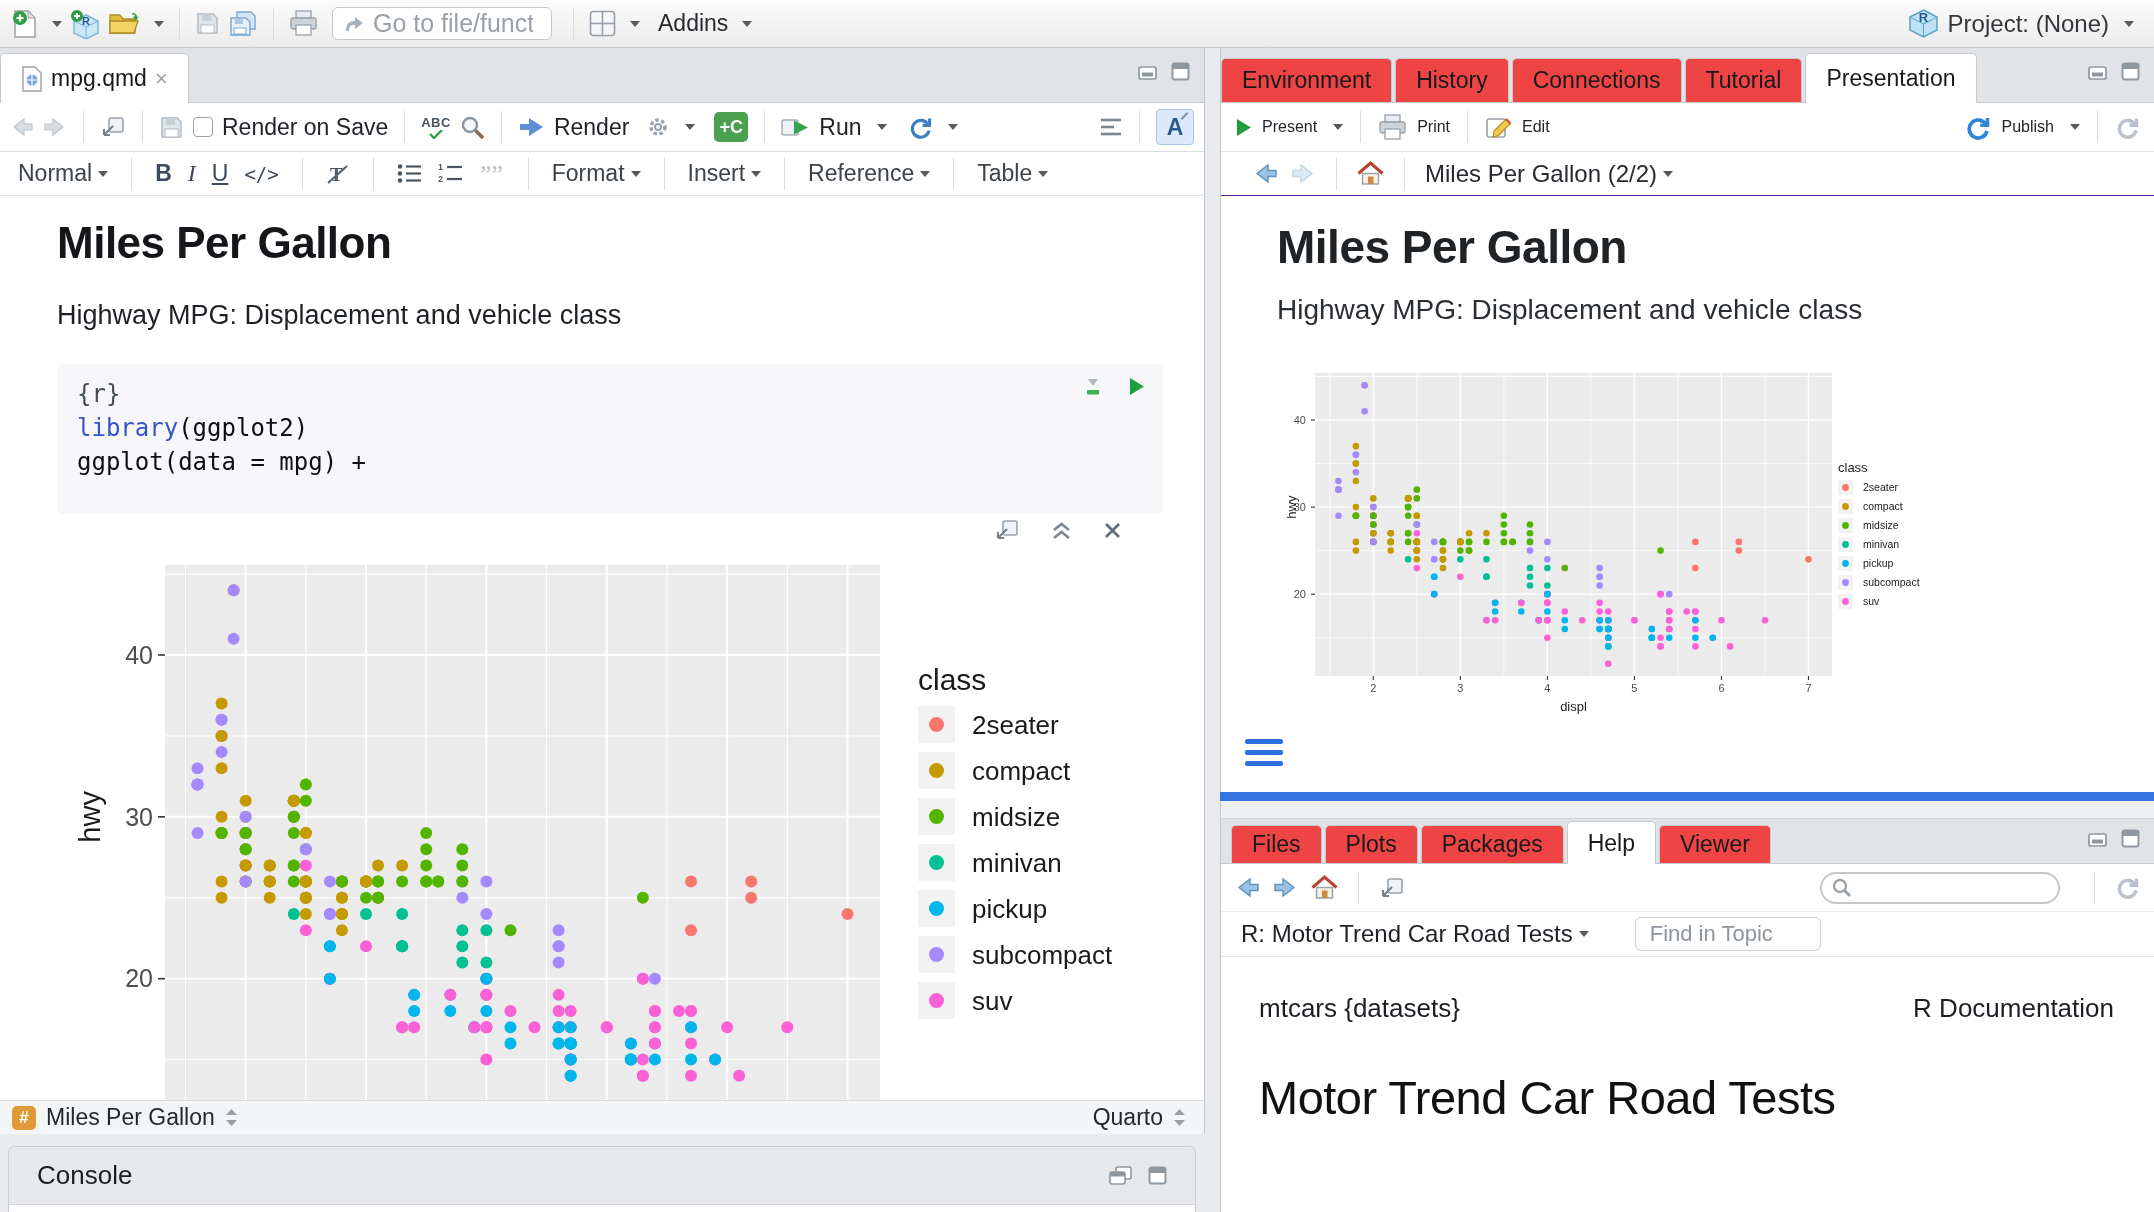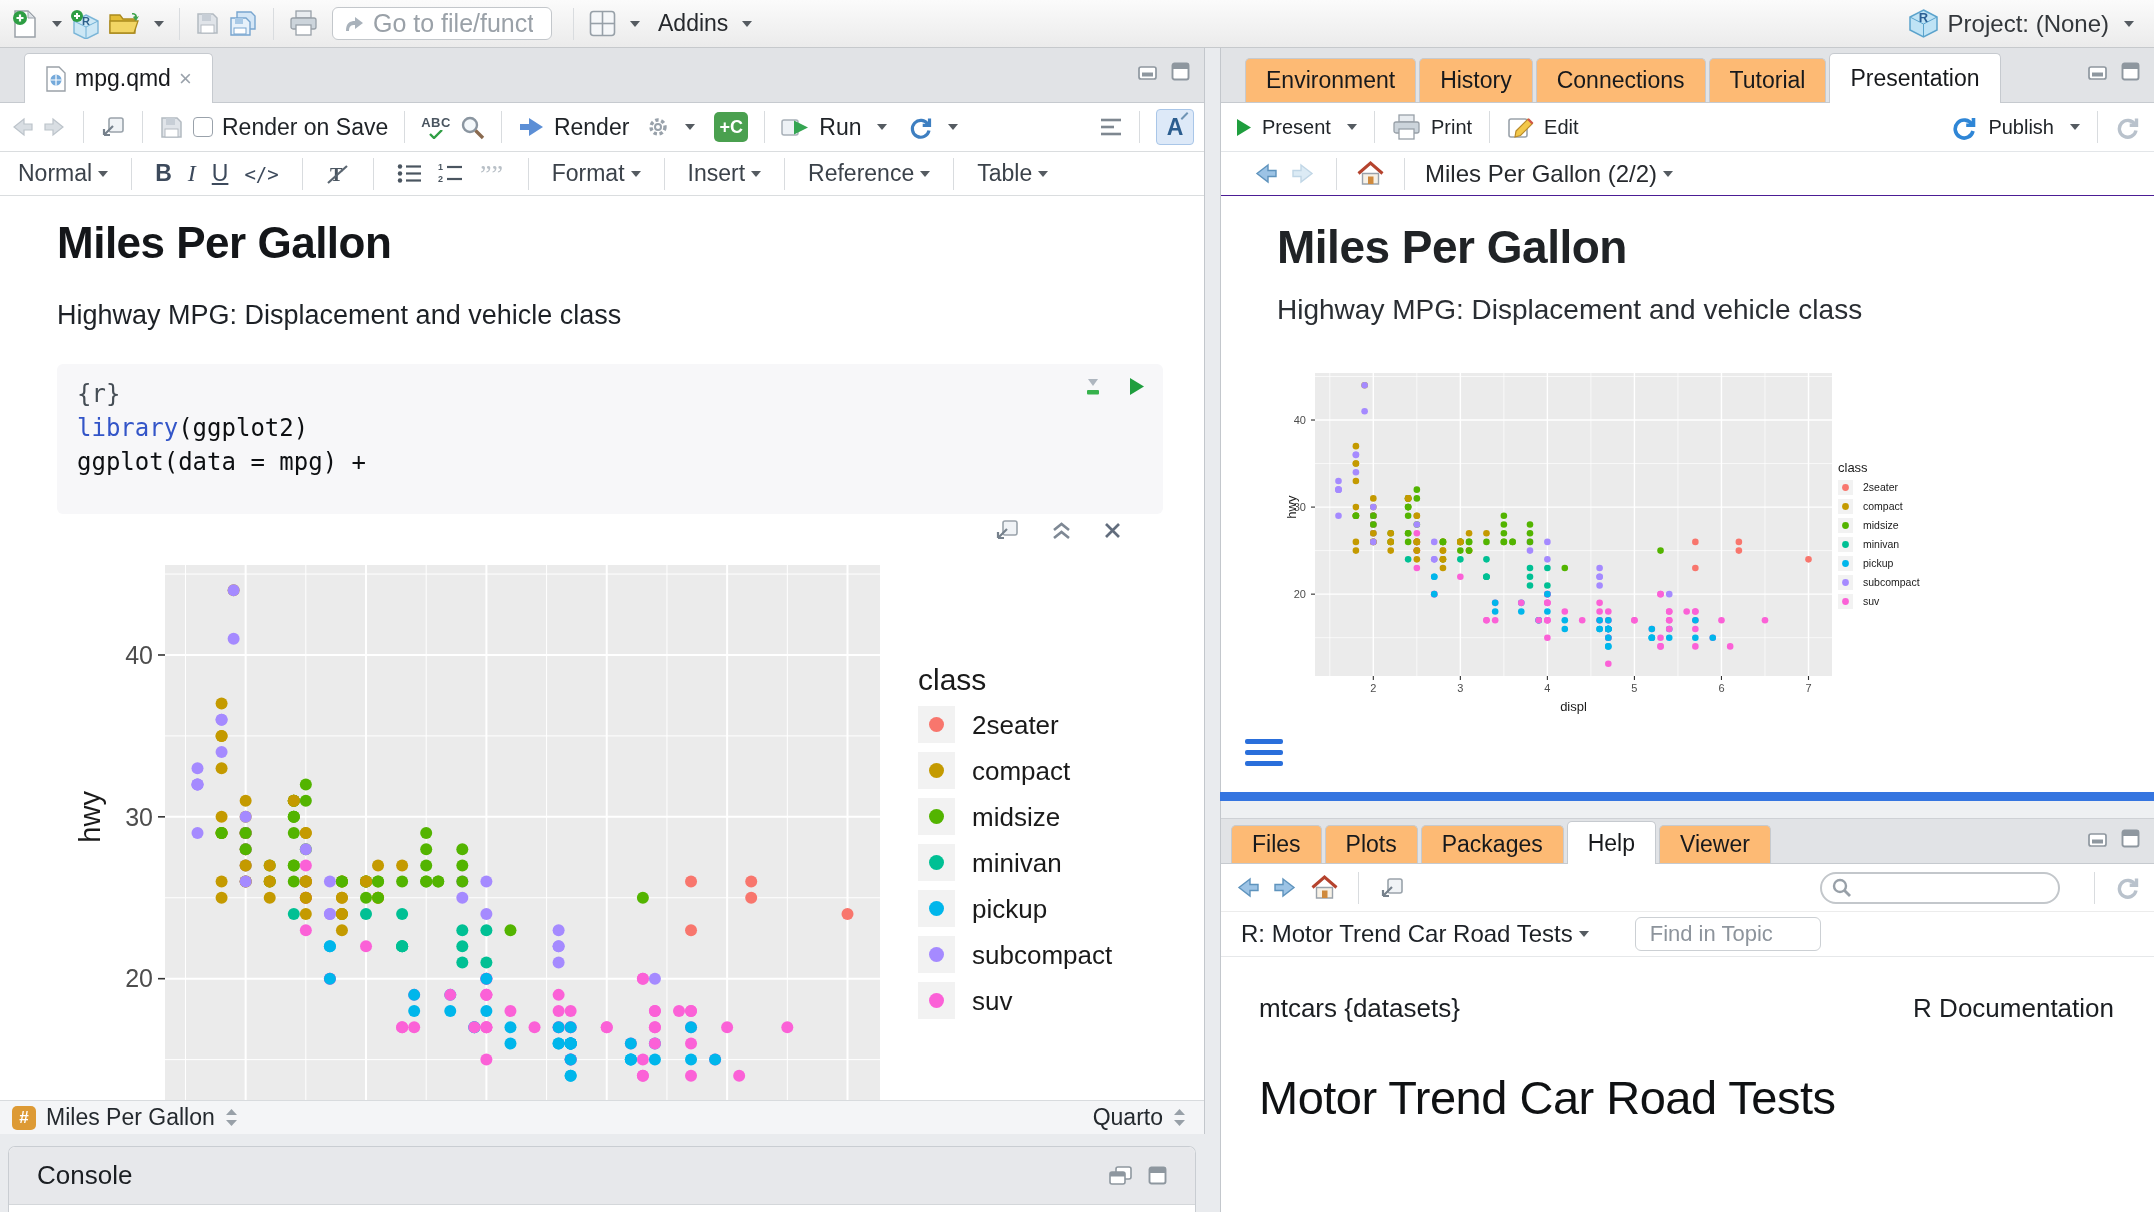--- a/index.html
+++ b/index.html
@@ -12,22 +12,22 @@
 
 #main-toolbar{position:absolute;left:0;top:0;width:2154px;height:48px;background:linear-gradient(#fbfbfb,#ebebeb);border-bottom:1px solid #c6c9cc;display:flex;align-items:center;padding:0 12px;gap:8px;font-size:23px;color:#26292d}
 .goto-box{width:220px;height:33px;border:1px solid #c3c7cb;border-radius:6px;background:#fff;display:flex;align-items:center;padding:0 10px;gap:8px;margin:0 6px}
 .goto-box input{border:none;outline:none;width:160px;font-size:25px;color:#4a5056;font-family:"Liberation Sans",sans-serif;background:transparent}
 .goto-box input::placeholder{color:#9aa1a8}
 #project-chip{margin-left:auto;display:flex;align-items:center;gap:9px;font-size:24px;color:#33373b;padding-right:8px}
 
 #left-col{position:absolute;left:0;top:48px;width:1208px;height:1164px}
 #right-col{position:absolute;left:1220px;top:48px;width:934px;height:1164px}
 
-.tabbar{height:55px;background:#e1e3e6;border-bottom:1px solid #c6cacf;display:flex;align-items:flex-end;padding:0 24px;position:relative}
-.tab{background:#fdba74;border:1px solid #c6cacf;border-bottom:none;border-radius:5px 5px 0 0;height:44px;display:flex;align-items:center;padding:0 20px;font-size:23px;color:#17191c;margin-right:3px}
+.tabbar{height:55px;background:#e1e3e6;border-bottom:1px solid #c6cacf;display:flex;align-items:flex-end;padding:0 0;position:relative}
+.tab{background:#ef4444;border:1px solid #c6cacf;border-bottom:none;border-radius:5px 5px 0 0;height:44px;display:flex;align-items:center;padding:0 20px;font-size:23px;color:#17191c;margin-right:3px}
 .tab.active{background:#fff;height:50px;position:relative;top:1px}
 .pane-btns{position:absolute;right:14px;top:14px;display:flex;gap:12px}
 
 #editor-pane{position:absolute;left:0;top:0;width:1205px;height:1086px;background:#fff;border-right:1px solid #c3c7cc}
 .ed-toolbar{height:49px;border-bottom:1px solid #dadddf;display:flex;align-items:center;padding:0 10px;gap:9px;font-size:23px;color:#202428}
 .cbx{width:20px;height:20px;border:1.5px solid #9aa2ab;border-radius:4px;background:#fff;display:inline-block;flex:none}
 .ed-fmtbar{height:44px;border-bottom:1px solid #dadddf;display:flex;align-items:center;padding:0 18px;gap:16px;font-size:23px;color:#3b424a}
 .fmt-b{font-weight:bold;color:#3d4a5c}.fmt-i{font-style:italic;font-family:"Liberation Serif",serif;color:#3d4a5c;font-size:24px}.fmt-u{text-decoration:underline;color:#3d4a5c}
 .fmt-code{font-family:"DejaVu Sans Mono",monospace;font-size:19px;color:#3d4a5c}
 .a-toggle{width:38px;height:36px;background:#dde9f8;border:1px solid #a9c6e8;border-radius:4px;display:flex;align-items:center;justify-content:center;color:#2b5d8f;font-weight:bold;font-size:23px;position:relative}
@@ -42,21 +42,21 @@
 .out-btns{position:absolute;top:322px;right:82px;display:flex;gap:30px;align-items:center}
 #editor-plot{position:absolute;left:60px;top:360px}
 #ed-status{position:absolute;left:0;right:0;bottom:0;height:34px;background:#f4f5f7;border-top:1px solid #d8dbde;display:flex;align-items:center;padding:0 12px;gap:10px;font-size:23px;color:#24292e}
 .hash-badge{width:24px;height:24px;background:#dd9a35;border-radius:5px;color:#fff;font-weight:bold;font-size:17px;display:flex;align-items:center;justify-content:center}
 
 #console-pane{position:absolute;left:8px;top:1098px;width:1188px;height:66px;background:#fff;border:1px solid #c9cdd2;border-bottom:none;border-radius:7px 7px 0 0;overflow:hidden}
 .console-header{height:58px;background:#e7e8eb;border-bottom:1px solid #d4d7da;display:flex;align-items:center;padding:0 28px;font-size:26px;color:#1b1e22}
 .console-header .hdr-btns{margin-left:auto;display:flex;gap:16px}
 
 #pres-pane{position:absolute;left:0;top:0;width:934px;height:744px;background:#fff;border-left:1px solid #c3c7cc}
-.pres-toolbar{height:49px;border-bottom:1px solid #e3e6e9;display:flex;align-items:center;gap:10px;padding:0 14px;font-size:20px;color:#212529}
+.pres-toolbar{height:49px;border-bottom:1px solid #e3e6e9;display:flex;align-items:center;gap:10px;padding:0 14px;font-size:16px;color:#212529}
 .pres-nav{height:44px;border-bottom:1px solid #4c1d95;display:flex;align-items:center;gap:13px;padding:0 32px;font-size:24px;color:#26292d}
 #pres-content{position:absolute;left:0;right:0;top:148px;bottom:0;background:#fff;overflow:hidden}
 .pres-title{position:absolute;left:56px;top:24px;font-size:46px;font-weight:bold;color:#202326;letter-spacing:-.5px}
 .pres-sub{position:absolute;left:56px;top:98px;font-size:28px;color:#2a2e33}
 #pres-plot{position:absolute;left:66px;top:172px}
 .hamburger{position:absolute;left:24px;top:543px;width:38px}
 .hamburger div{height:5px;background:#2a6fdb;border-radius:2px;margin-bottom:6px}
 #blue-split{position:absolute;left:0;top:744px;width:934px;height:9px;background:#3575e0}
 
 #help-wrap{position:absolute;left:0;top:753px;width:934px;bottom:0;background:#eef0f2;border-left:1px solid #c3c7cc}

